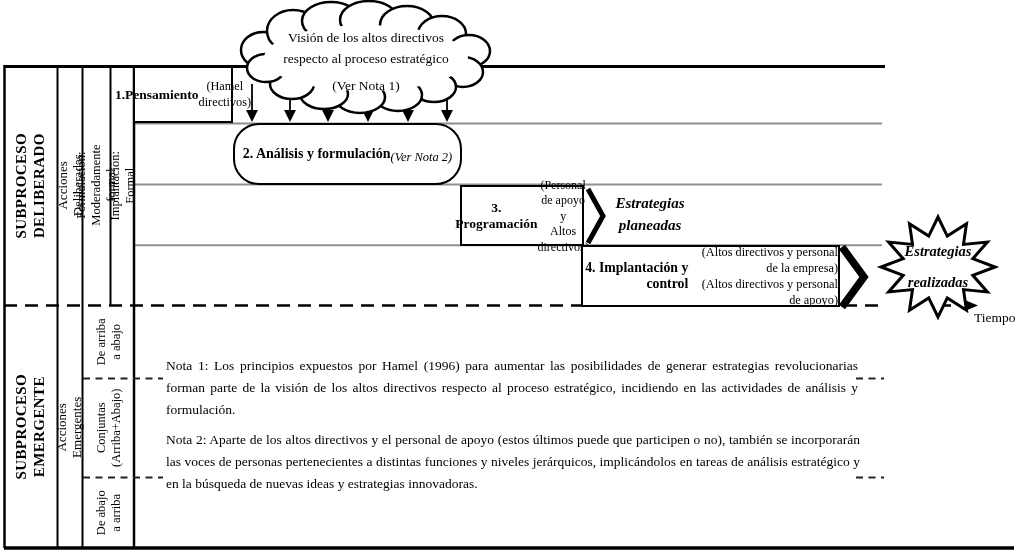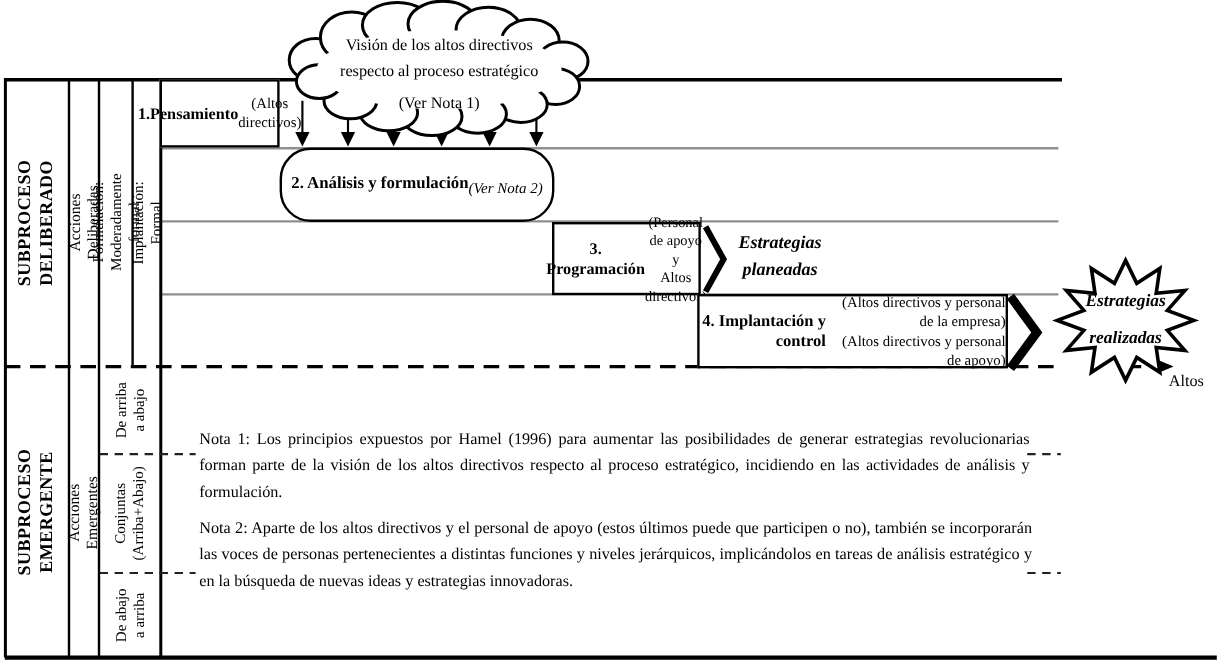--- a/index.html
+++ b/index.html
@@ -130,39 +130,39 @@
     <div class="vtext t-sml">De abajo
 a arriba</div>
   </div>
 
   <div class="cloud-text" style="left:256px;top:28px;width:220px;">Visión de los altos directivos
 respecto al proceso estratégico</div>
   <div class="cloud-text" style="left:256px;top:76px;width:220px;">(Ver Nota 1)</div>
 
   <div class="box" style="left:133px;top:66px;width:100px;height:57px;">
     <div class="box-title">1.Pensamiento</div>
-    <div class="box-sub" style="margin-top:1px;">(Altos directivos)</div>
+    <div class="box-sub" style="margin-top:1px;">(Hamel directivos)</div>
   </div>
   <div class="box" style="left:233px;top:123px;width:229px;height:62px;border-radius:26px;">
     <div class="box-title" style="font-size:14px;">2. Análisis y formulación</div>
     <div class="box-sub" style="margin-top:7px;font-size:12.5px;font-style:italic;">(Ver Nota 2)</div>
   </div>
   <div class="box" style="left:460px;top:185px;width:124px;height:61px;">
     <div class="box-title">3. Programación</div>
     <div class="box-sub" style="font-size:12px;margin-top:2px;">(Personal de apoyo y
 Altos directivos)</div>
   </div>
   <div class="box" style="left:581px;top:245px;width:259px;height:62px;text-align:right;">
     <div class="box-title" style="font-size:13.8px;">4. Implantación y control</div>
     <div class="box-sub" style="font-size:12.3px;margin-top:2px;">(Altos directivos y personal de la empresa)
 (Altos directivos y personal de apoyo)</div>
   </div>
 
   <div class="ital" style="left:604px;top:193px;width:92px;font-size:15px;line-height:1.45;">Estrategias
 planeadas</div>
   <div class="ital" style="left:886px;top:236px;width:104px;font-size:14.5px;line-height:2.15;">Estrategias
 realizadas</div>
-  <div class="abs" style="left:974px;top:310px;font-size:13.5px;z-index:4;">Altos</div>
+  <div class="abs" style="left:974px;top:310px;font-size:13.5px;z-index:4;">Tiempo</div>
 
   <div class="note" style="left:166px;top:355px;width:692px;">Nota 1: Los principios expuestos por Hamel (1996) para aumentar las posibilidades de generar estrategias revolucionarias forman parte de la visión de los altos directivos respecto al proceso estratégico, incidiendo en las actividades de análisis y formulación.</div>
   <div class="note" style="left:166px;top:429px;width:694px;">Nota 2: Aparte de los altos directivos y el personal de apoyo (estos últimos puede que participen o no), también se incorporarán las voces de personas pertenecientes a distintas funciones y niveles jerárquicos, implicándolos en tareas de análisis estratégico y en la búsqueda de nuevas ideas y estrategias innovadoras.</div>
 
 </div>
 
 </body></html>

